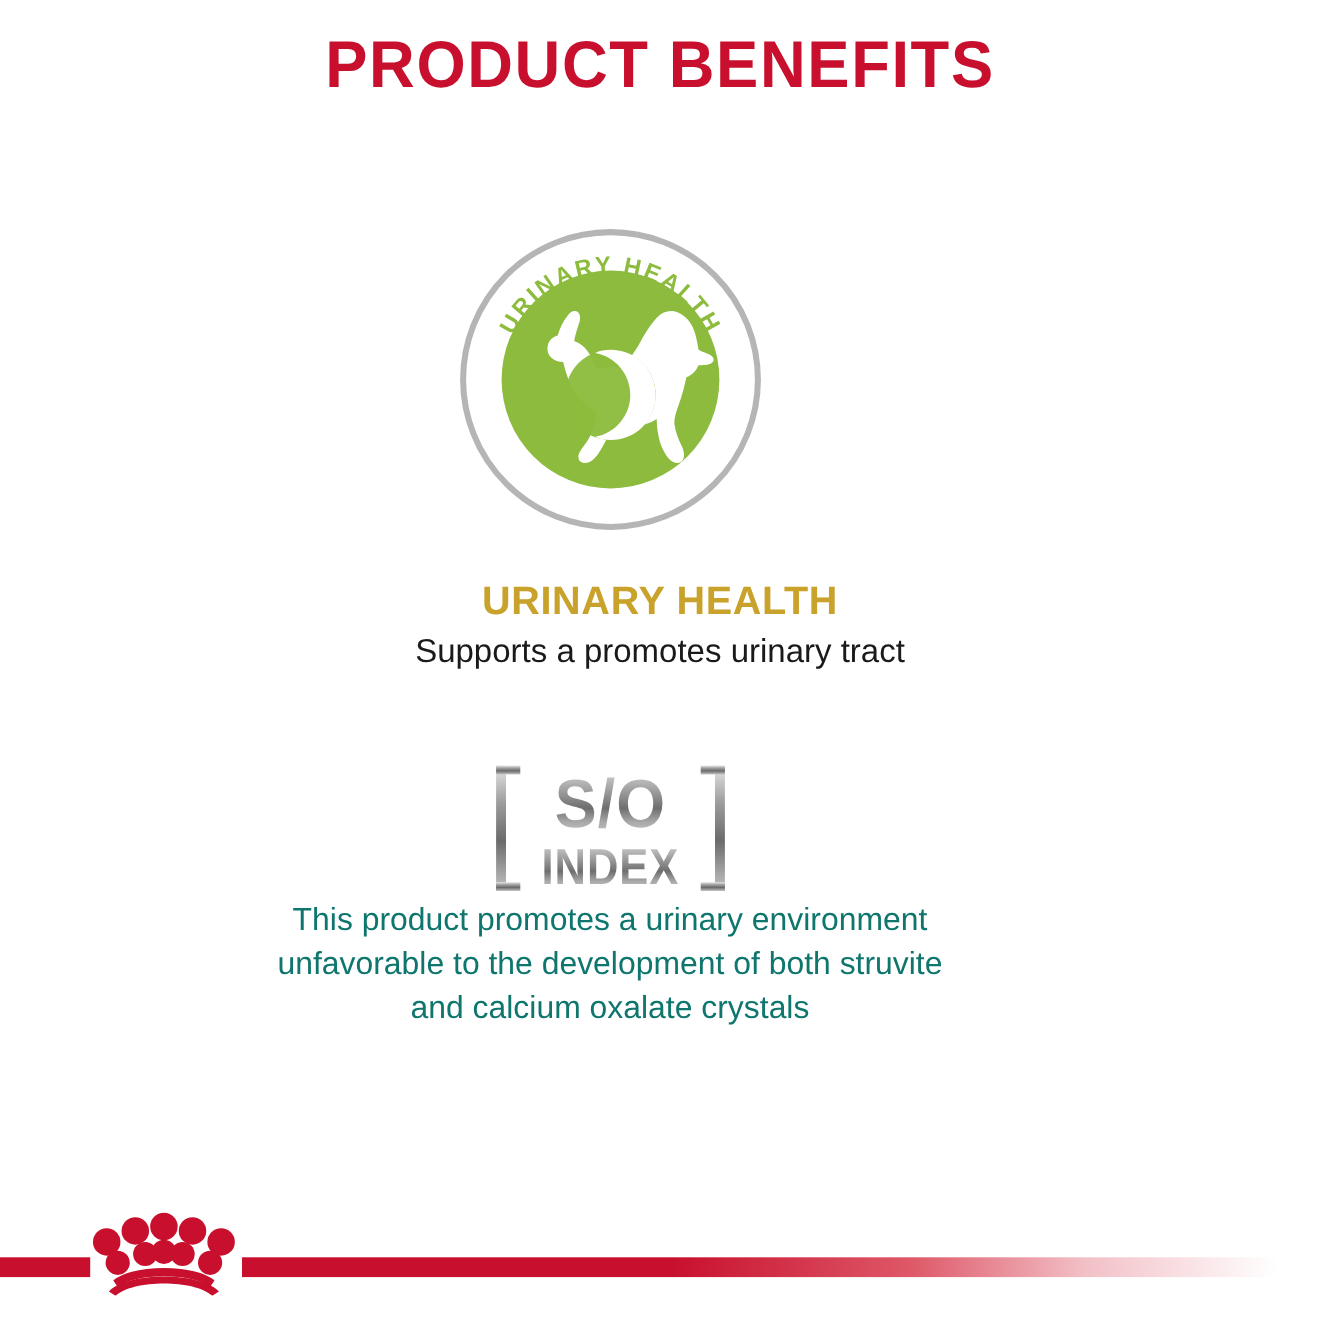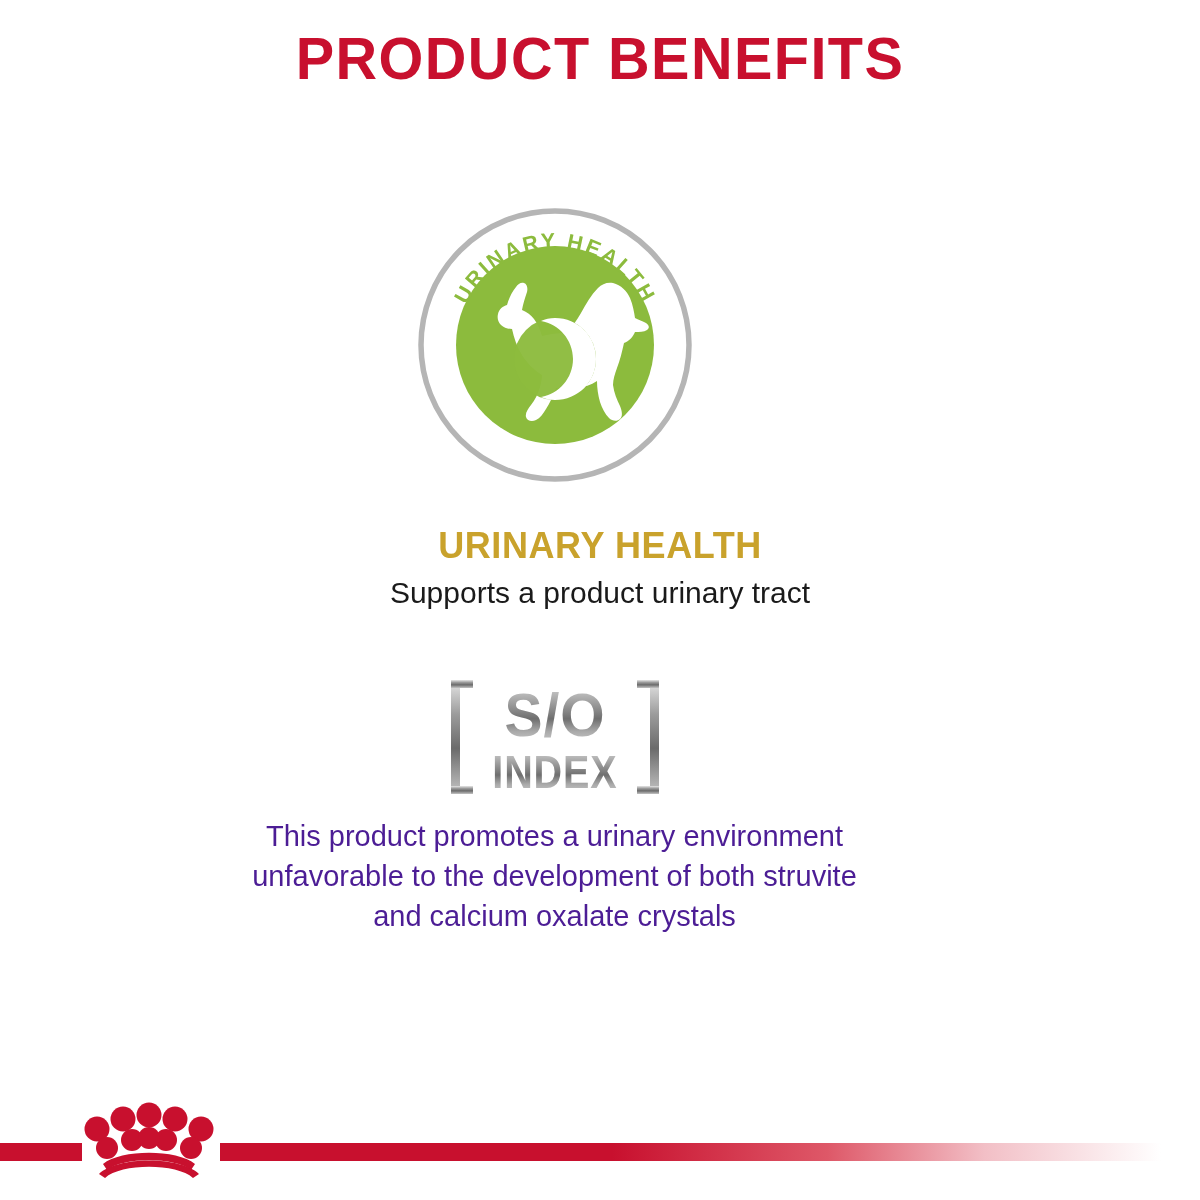--- a/index.html
+++ b/index.html
@@ -77,21 +77,21 @@
     font-family: "Liberation Sans", sans-serif;
     font-weight: normal;
     font-size: 30px;
     color: #1a1a1a;
     line-height: 1.3;
   }
 
   
   .so-index-wrap {
     position: absolute;
-    top: 676px;
+    top: 692px;
     left: 50%;
     margin-left: -110px;
     width: 220px;
     height: 122px;
   }
   .so-index-wrap svg {
     display: block;
     width: 220px;
     height: 122px;
   }
@@ -99,21 +99,21 @@
   
   .so-index-desc {
     position: absolute;
     top: 816px;
     left: 50%;
     margin-left: -400px;
     width: 800px;
     text-align: center;
     font-family: "Liberation Sans", sans-serif;
     font-size: 29px;
-    color: #4c1d95;
+    color: #0f766e;
     line-height: 1.38;
     white-space: pre-line;
   }
 
   
   .footer {
     position: absolute;
     left: 0;
     bottom: 0;
     width: 1200px;
@@ -221,21 +221,21 @@
           C 142 187 156 171 156 152
           C 156 133 142 117 124 114
           C 128 112 133 111 138 111 Z">
         </path>
       </g>
     </svg>
   </div>
 
   <div class="benefit-heading">URINARY HEALTH</div>
 
-  <div class="benefit-subtitle">Supports a product urinary tract</div>
+  <div class="benefit-subtitle">Supports a promotes urinary tract</div>
 
   <div class="so-index-wrap">
     <svg viewBox="0 0 220 122" xmlns="http://www.w3.org/2000/svg">
       <defs>
         <linearGradient id="metalGrad" x1="0" y1="0" x2="0" y2="1">
           <stop offset="0%" stop-color="#EFEFEF"></stop>
           <stop offset="18%" stop-color="#BDBDBD"></stop>
           <stop offset="42%" stop-color="#8C8C8C"></stop>
           <stop offset="56%" stop-color="#6E6E6E"></stop>
           <stop offset="74%" stop-color="#A9A9A9"></stop>

